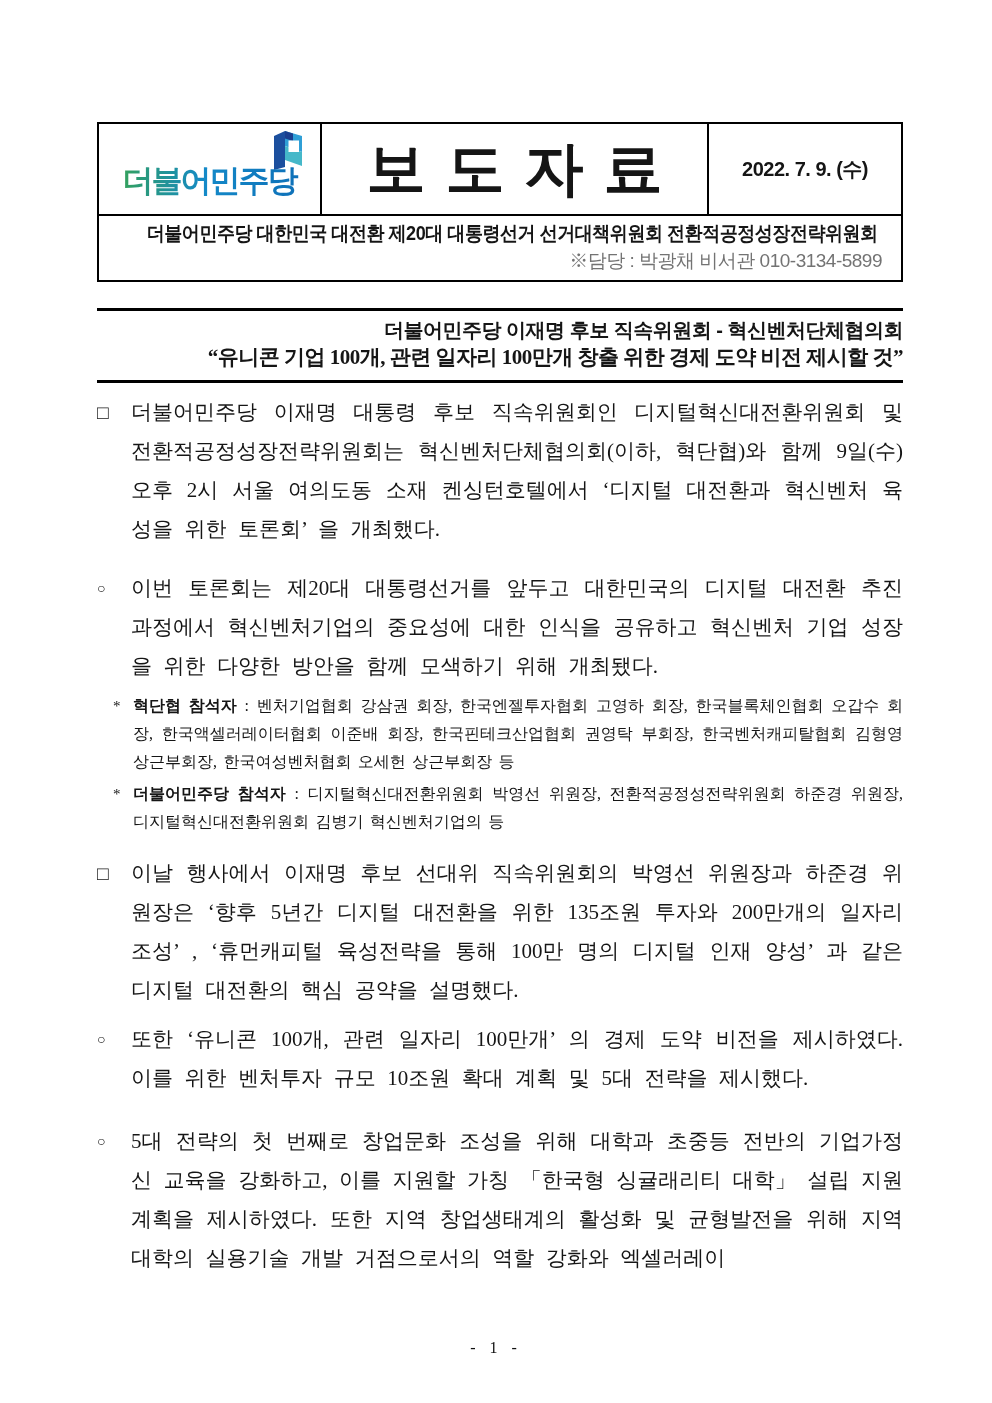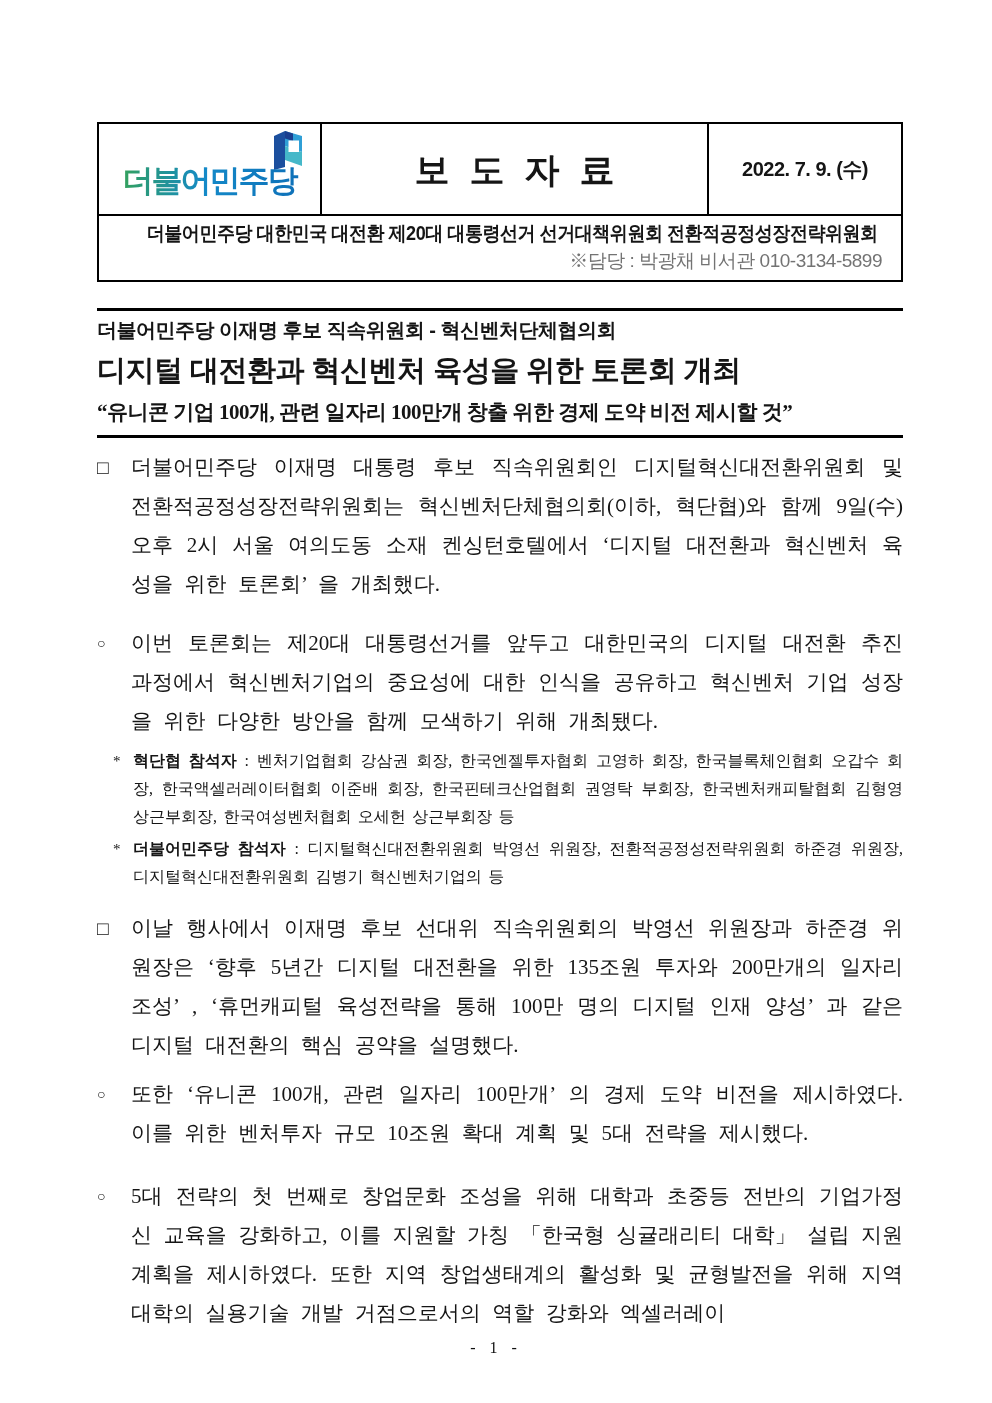--- a/index.html
+++ b/index.html
@@ -21,40 +21,40 @@
     font-size:31px; letter-spacing:-2px; color:#0d6cb5; white-space:nowrap;
   }
   @supports (-webkit-background-clip: text) {
     .logo-text {
       background:linear-gradient(90deg,#3fa93c 0%, #2a9a7a 18%, #1489c8 48%, #0d6cb5 100%);
       -webkit-background-clip:text; -webkit-text-fill-color:transparent;
     }
   }
   .title-cell { flex:1; border-right:2px solid #000; display:flex; align-items:center; justify-content:center; }
   .press-title {
-    font-family:"Liberation Sans", sans-serif; font-weight:900; font-size:35px;
+    font-family:"Liberation Sans", sans-serif; font-weight:900; font-size:59px;
     letter-spacing:20px; margin-right:-20px; line-height:1; white-space:nowrap;
   }
   .date-cell { width:192px; flex:none; display:flex; align-items:center; justify-content:center; }
   .date-text { font-family:"Liberation Sans", sans-serif; font-weight:700; font-size:20px; letter-spacing:-0.5px; white-space:nowrap; }
   .hdr-bottom { padding:4px 19px 7px; }
   .committee {
     font-family:"Liberation Sans", sans-serif; font-weight:600; font-size:20px;
     letter-spacing:-0.5px; white-space:nowrap; width:876px; text-align:center;
     transform:scaleX(0.9); transform-origin:0 50%; line-height:26px;
   }
   .contact {
     font-family:"Liberation Sans", sans-serif; font-weight:500; font-size:19px;
     letter-spacing:-0.5px; text-align:right; line-height:25px; margin-top:2px; color:#737373;
   }
 
   
   .rule { height:3px; background:#000; }
   .rule-top { margin-top:26px; }
-  .headline { text-align:left; padding:6px 0 9px; }
+  .headline { text-align:right; padding:6px 0 9px; }
   .kicker { font-family:"Liberation Sans", sans-serif; font-weight:700; font-size:20px; letter-spacing:-0.5px; line-height:26px; }
   .main-title { font-family:"Liberation Sans", sans-serif; font-weight:800; font-size:29px; letter-spacing:-0.5px; line-height:36px; margin:9px 0 10px; }
   .subtitle { font-family:"Liberation Serif", serif; font-weight:700; font-size:21px; letter-spacing:-0.5px; line-height:28px; }
 
   
   .body-text { margin-top:10px; }
   .para { display:flex; font-size:21px; line-height:39px; }
   .para .marker { flex:none; width:34px; }
   .marker.sq { font-size:19px; }
   .marker.ci { font-size:14px; }
@@ -103,21 +103,20 @@
       </div>
       <div class="hdr-bottom">
         <div class="committee">더불어민주당 대한민국 대전환 제20대 대통령선거 선거대책위원회 전환적공정성장전략위원회</div>
         <div class="contact">※담당 : 박광채 비서관 010-3134-5899</div>
       </div>
     </div>
 
     <div class="rule rule-top"></div>
     <div class="headline">
       <div class="kicker">더불어민주당 이재명 후보 직속위원회 - 혁신벤처단체협의회</div>
-      <div class="main-title">디지털 대전환과 혁신벤처 육성을 위한 토론회 개최</div>
       <div class="subtitle">“유니콘 기업 100개, 관련 일자리 100만개 창출 위한 경제 도약 비전 제시할 것”</div>
     </div>
     <div class="rule rule-bottom"></div>
 
     <div class="body-text">
 
       <div class="para p1">
         <span class="marker sq">□</span>
         <div class="ptext">더불어민주당 이재명 대통령 후보 직속위원회인 디지털혁신대전환위원회 및 전환적공정성장전략위원회는 혁신벤처단체협의회(이하, 혁단협)와 함께 9일(수) 오후 2시 서울 여의도동 소재 켄싱턴호텔에서 ‘디지털 대전환과 혁신벤처 육성을 위한 토론회’ 을 개최했다.</div>
       </div>

